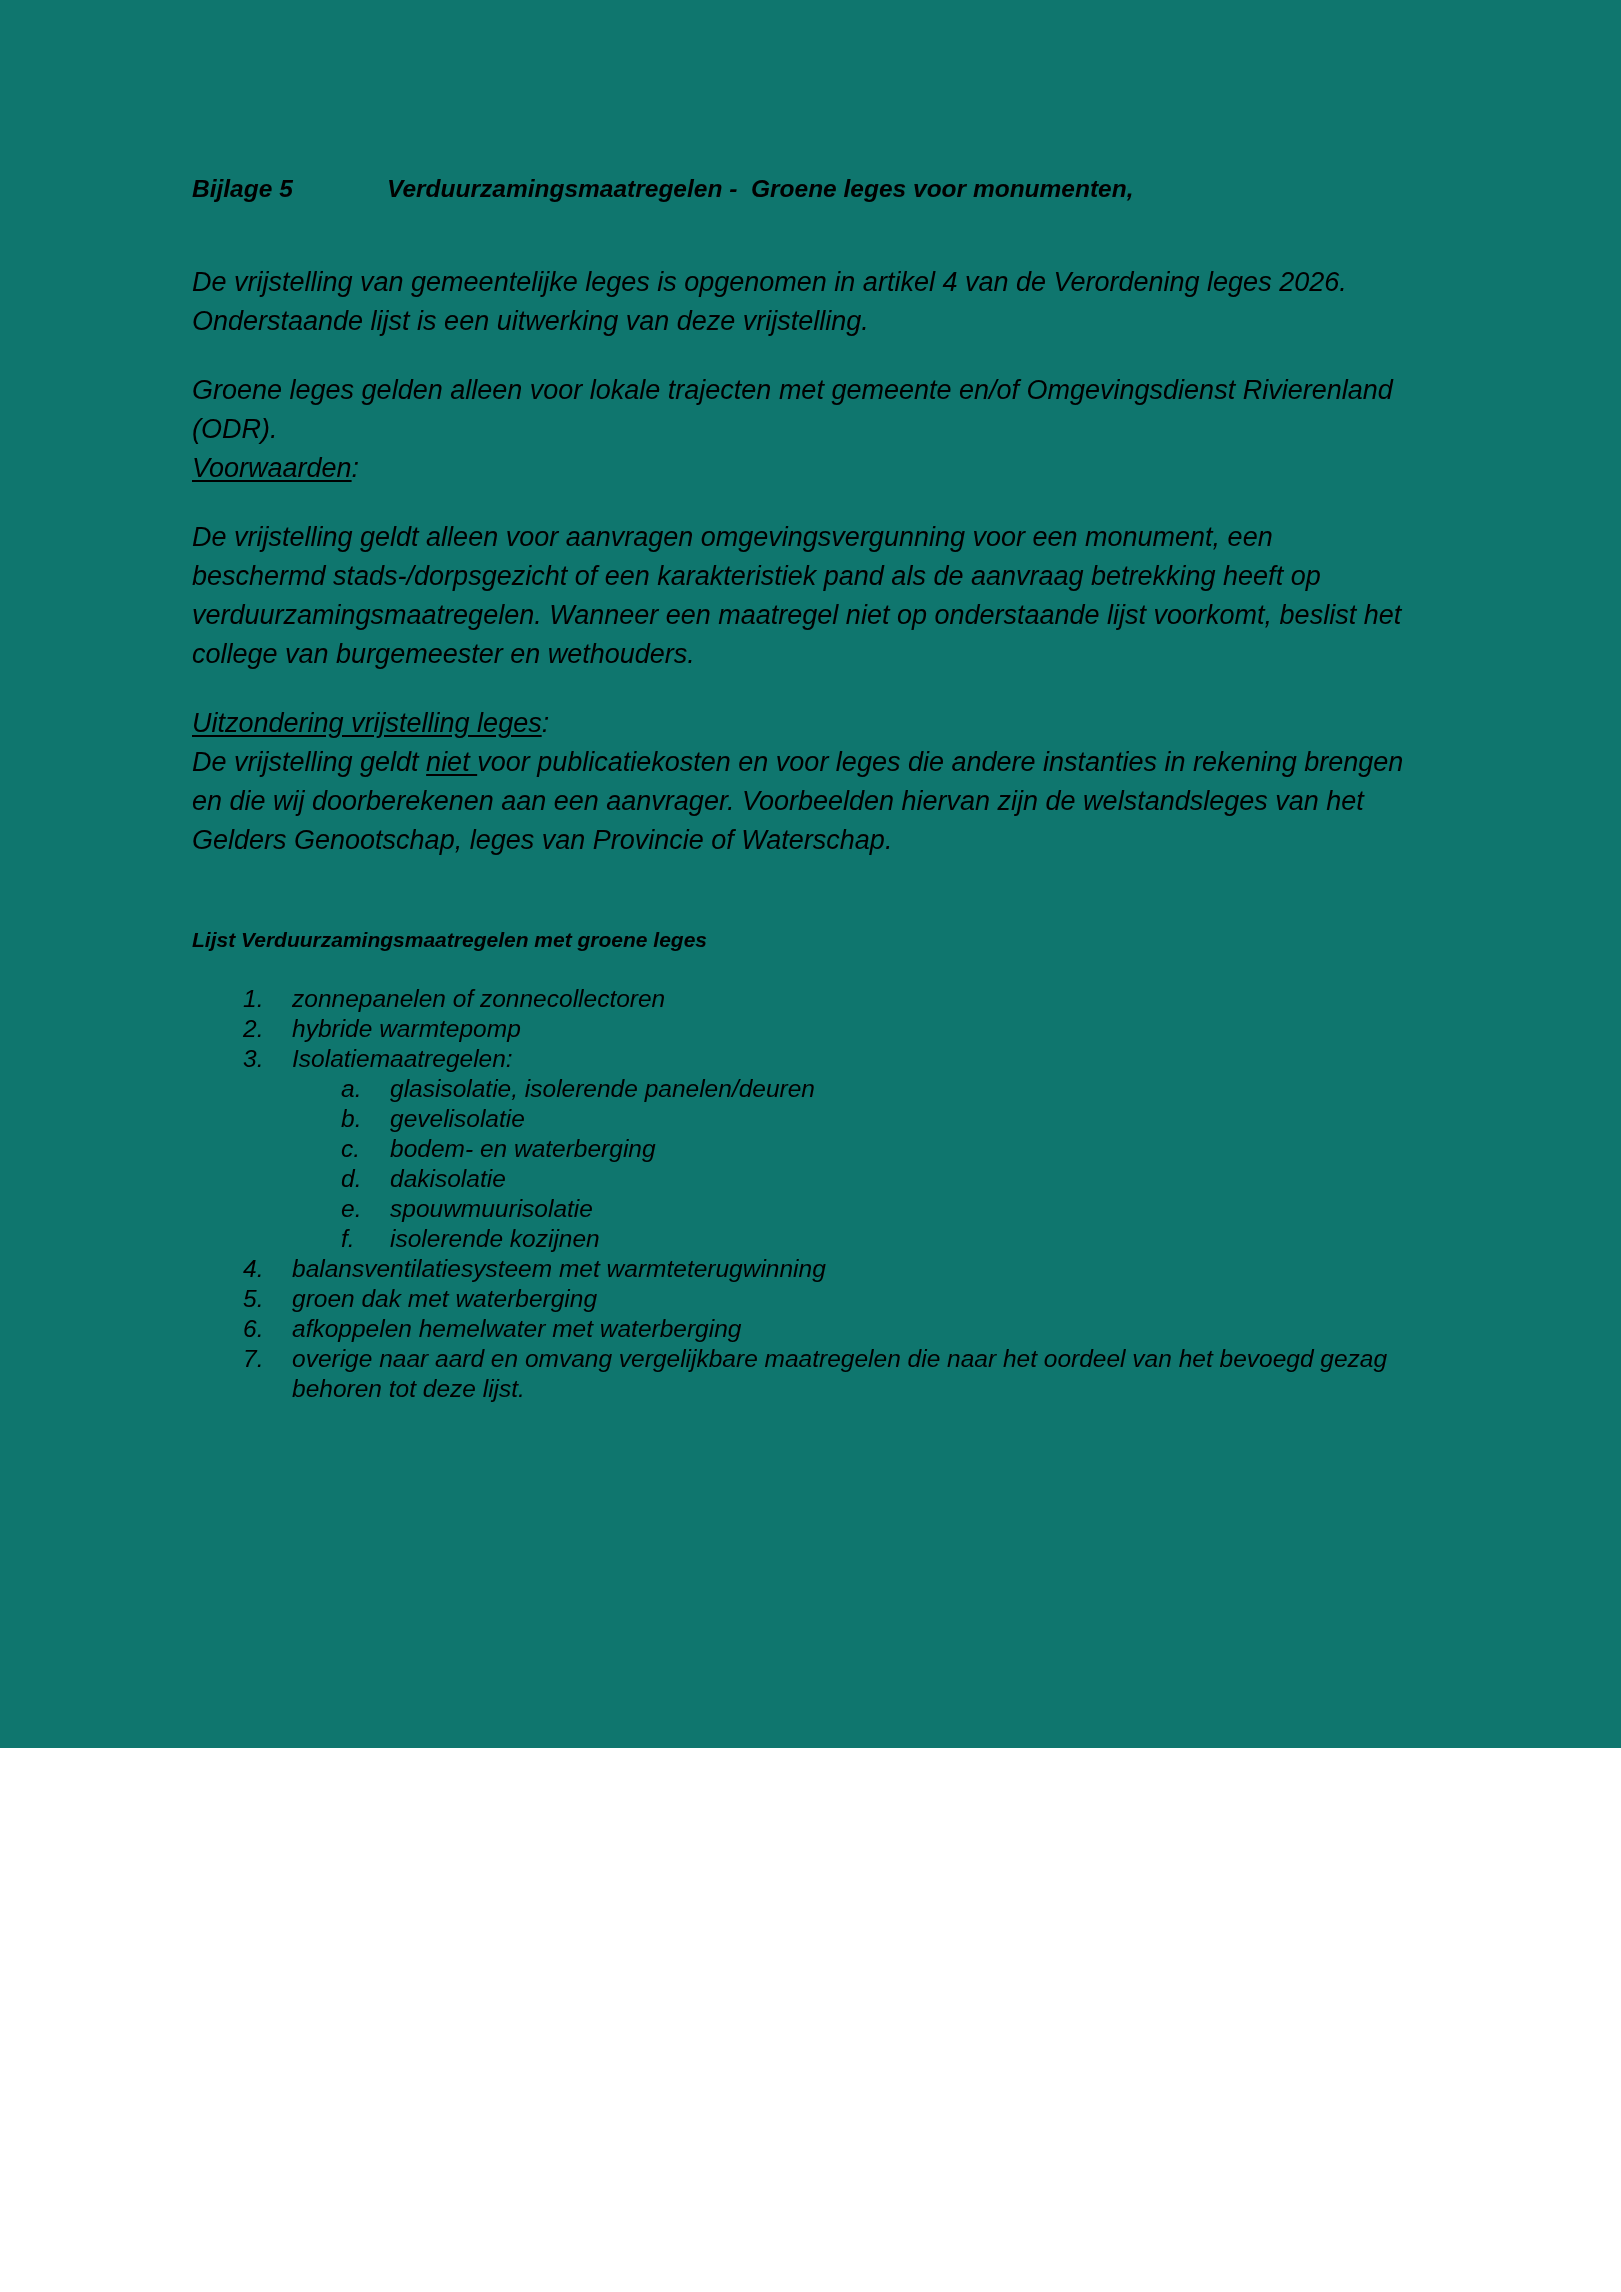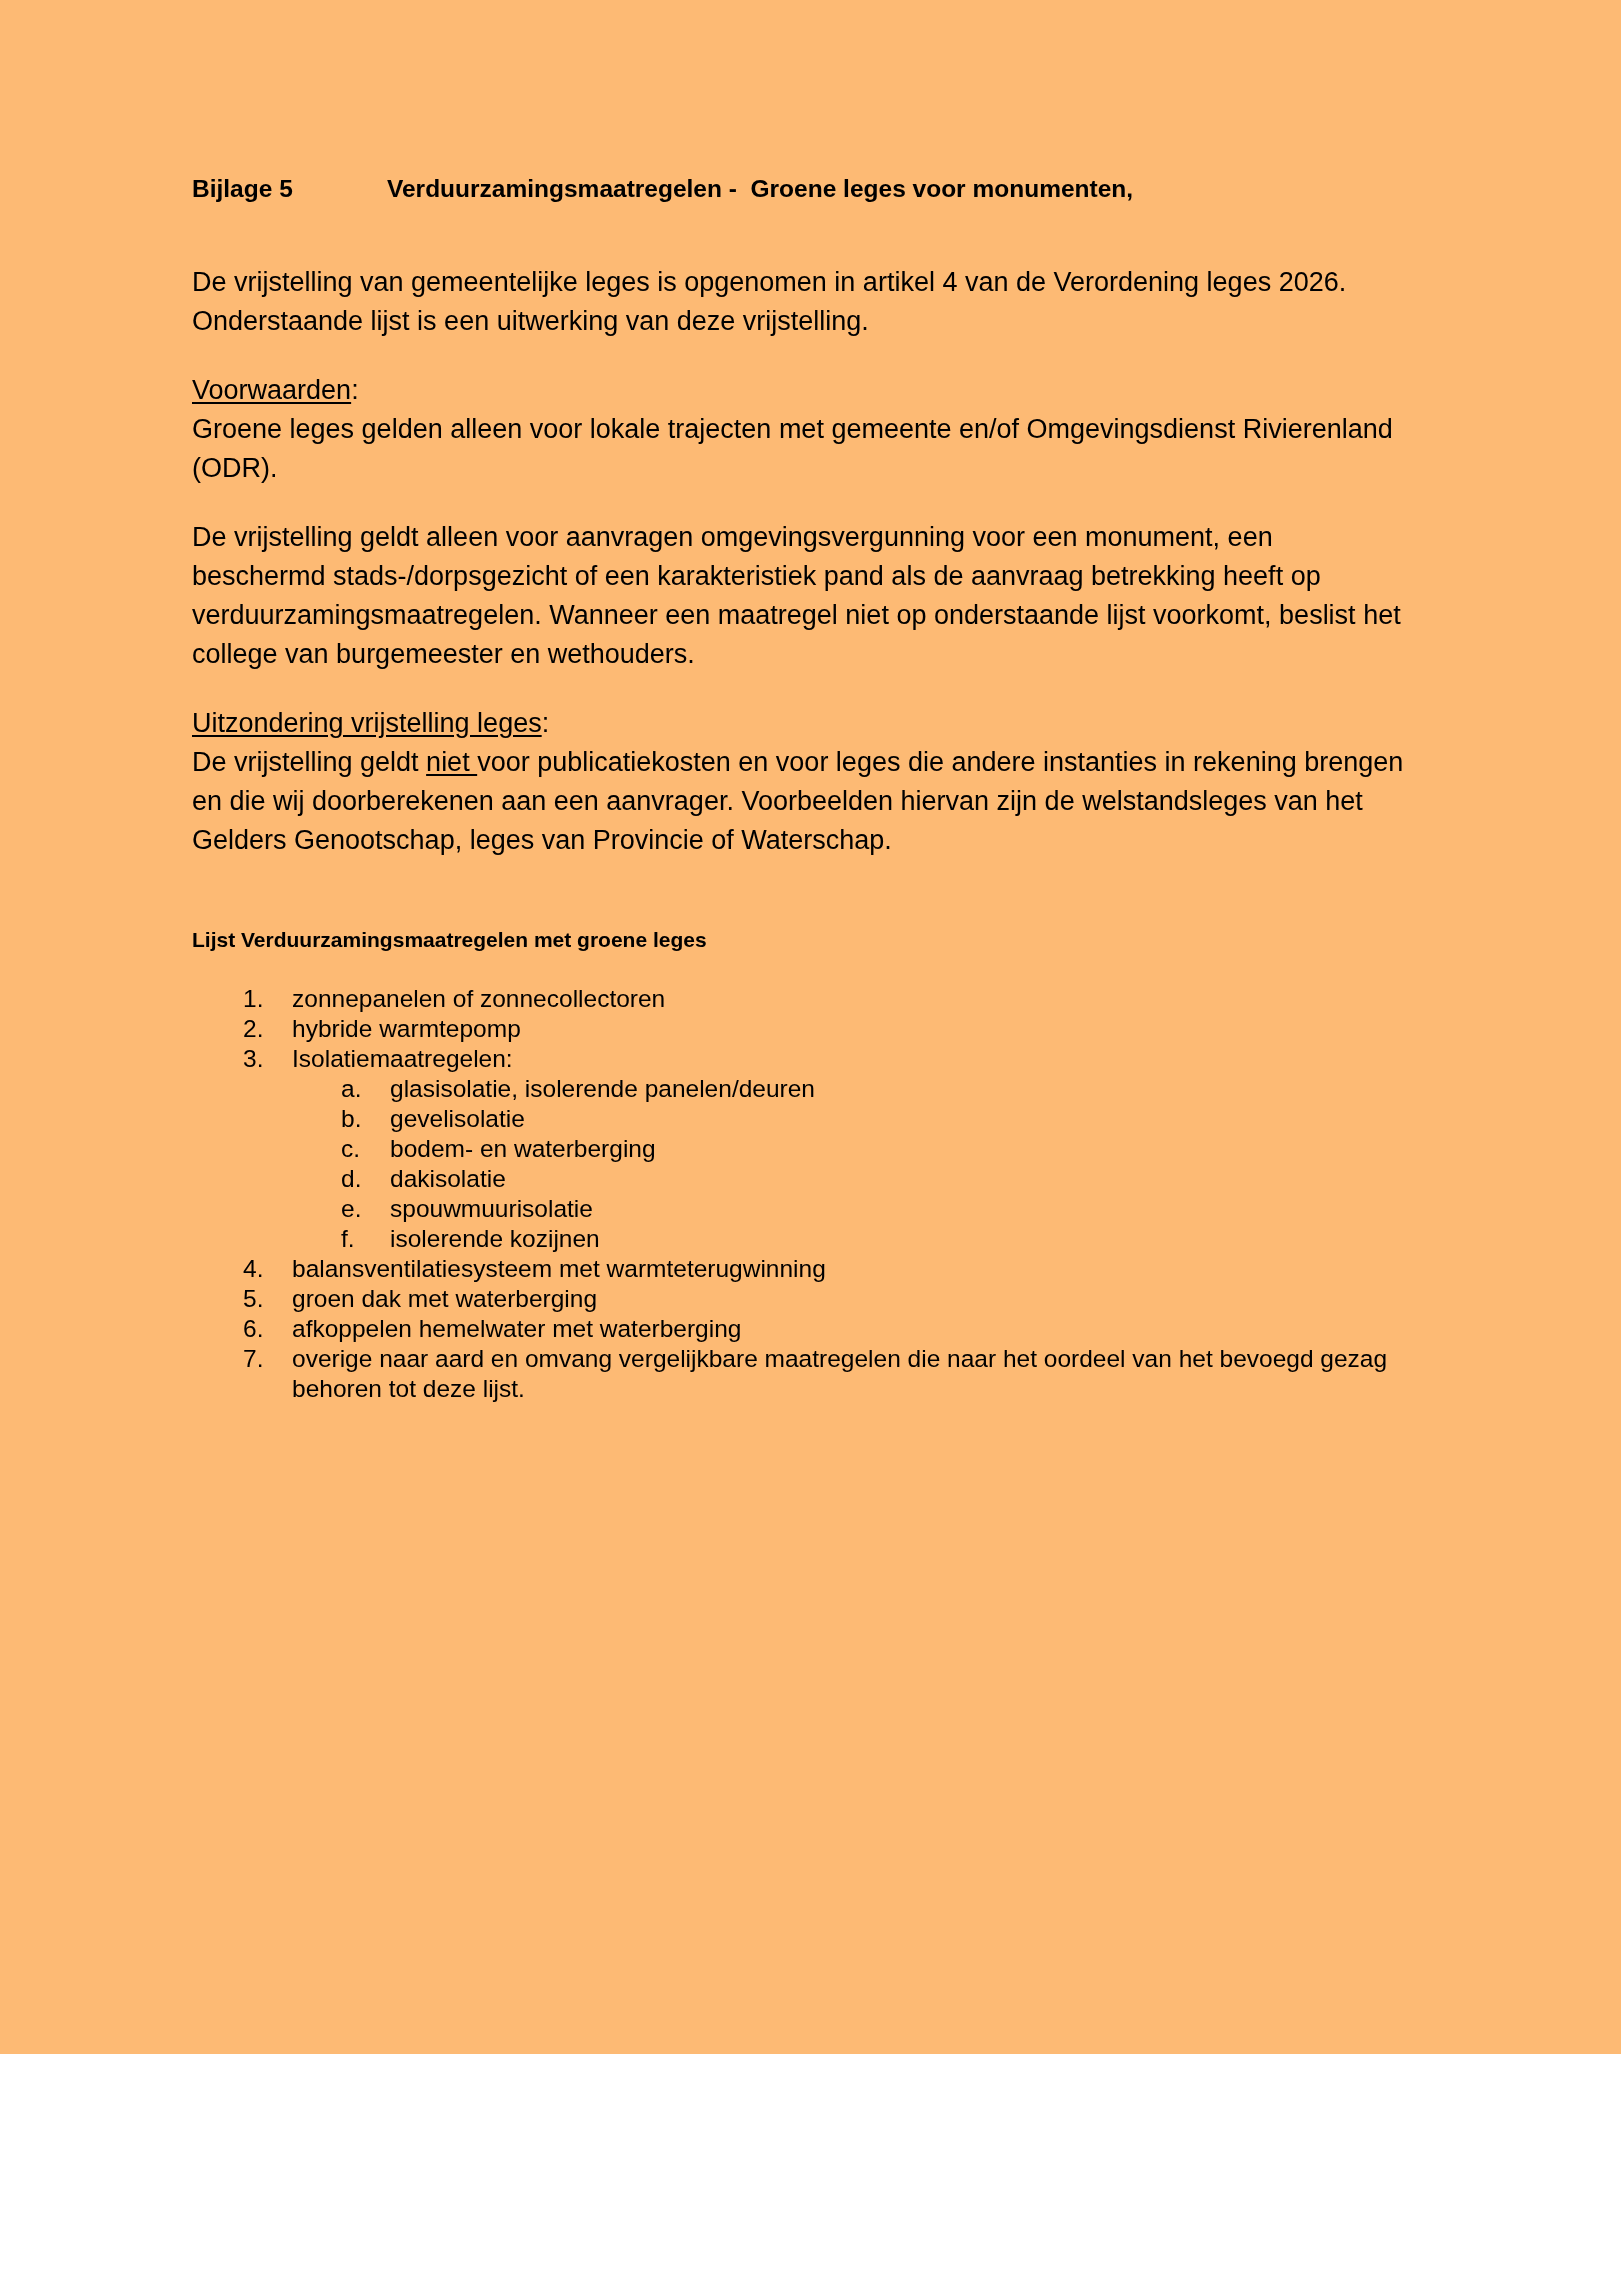--- a/index.html
+++ b/index.html
@@ -12,23 +12,24 @@
     height: 2293px;
     position: relative;
     font-family: "Liberation Sans", sans-serif;
     color: #000000;
     -webkit-font-smoothing: antialiased;
   }
   .page {
     position: absolute;
     left: 0; top: 0;
     width: 1621px;
-    height: 2054px;
-    background: #fdba74;
+    height: 1748px;
+    background: #0f766e;
     overflow: hidden;
+    font-style: italic;
   }
   .content {
     position: absolute;
     left: 192px;
     top: 174px;
     width: 1217px;
   }
 
   
   .doc-heading {
@@ -119,22 +120,22 @@
         <div>Verduurzamingsmaatregelen -  Groene leges voor monumenten,</div>
       </div>
     </div>
 
     <div class="gap-lg"></div>
 
     <p class="para">De vrijstelling van gemeentelijke leges is opgenomen in artikel 4 van de Verordening leges 2026. Onderstaande lijst is een uitwerking van deze vrijstelling.</p>
 
     <div class="gap-md"></div>
 
+    <p class="para">Groene leges gelden alleen voor lokale trajecten met gemeente en/of Omgevingsdienst Rivierenland (ODR).</p>
     <p class="para"><span class="u">Voorwaarden</span><span>:</span></p>
-    <p class="para">Groene leges gelden alleen voor lokale trajecten met gemeente en/of Omgevingsdienst Rivierenland (ODR).</p>
 
     <div class="gap-md"></div>
 
     <p class="para">De vrijstelling geldt alleen voor aanvragen omgevingsvergunning voor een monument, een beschermd stads-/dorpsgezicht of een karakteristiek pand als de aanvraag betrekking heeft op verduurzamingsmaatregelen. Wanneer een maatregel niet op onderstaande lijst voorkomt, beslist het college van burgemeester en wethouders.</p>
 
     <div class="gap-md"></div>
 
     <p class="para"><span class="u">Uitzondering vrijstelling leges</span><span>:</span></p>
     <p class="para"><span>De vrijstelling geldt </span><span class="u">niet </span><span>voor publicatiekosten en voor leges die andere instanties in rekening brengen en die wij doorberekenen aan een aanvrager. Voorbeelden hiervan zijn de welstandsleges van het Gelders Genootschap, leges van Provincie of Waterschap.</span></p>
 

